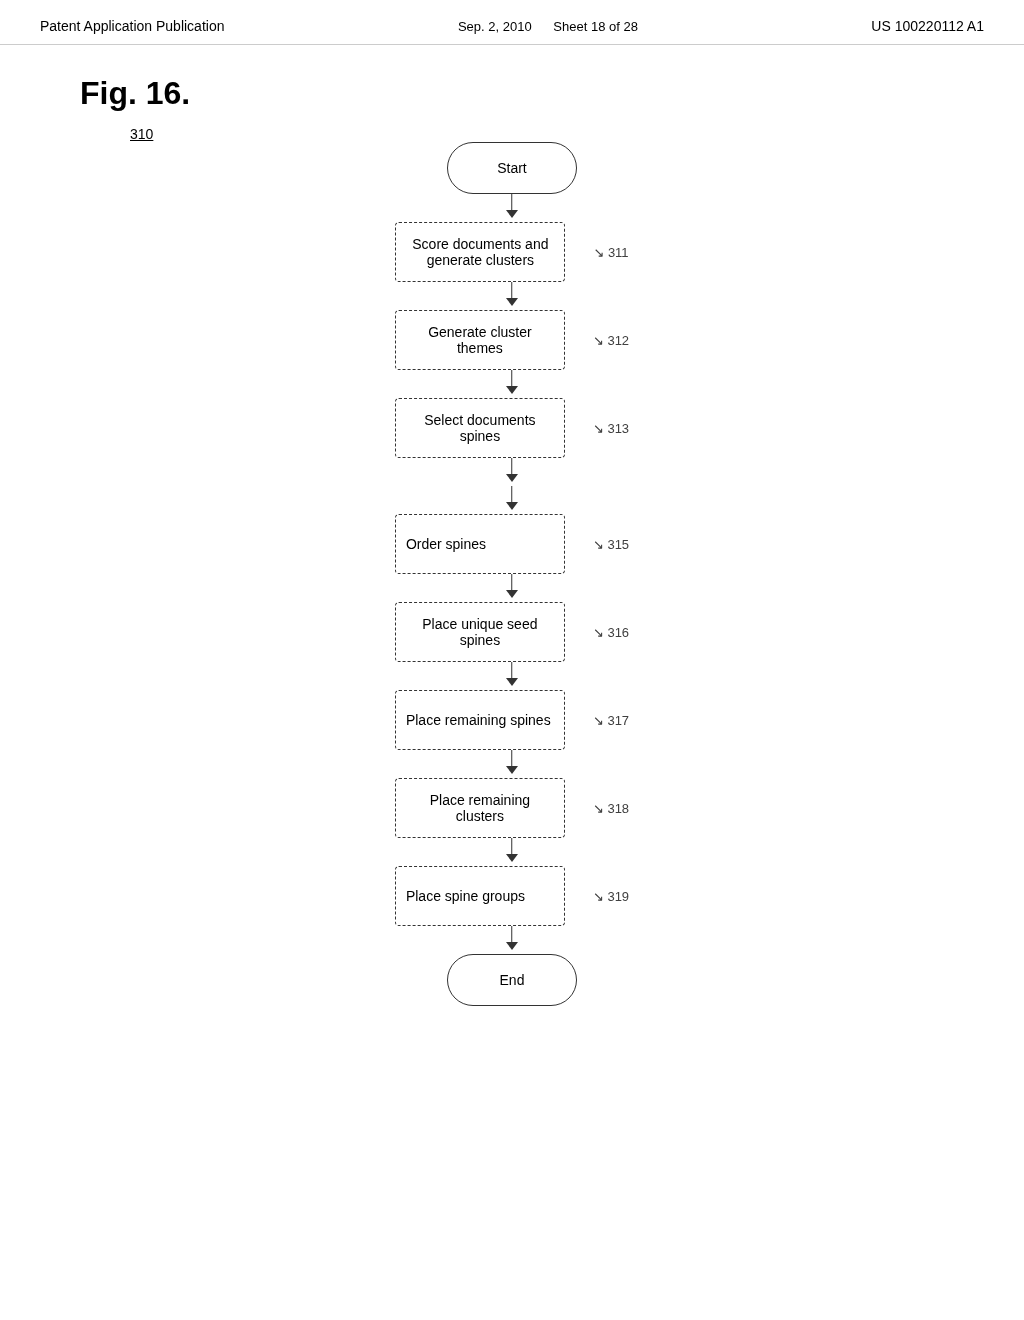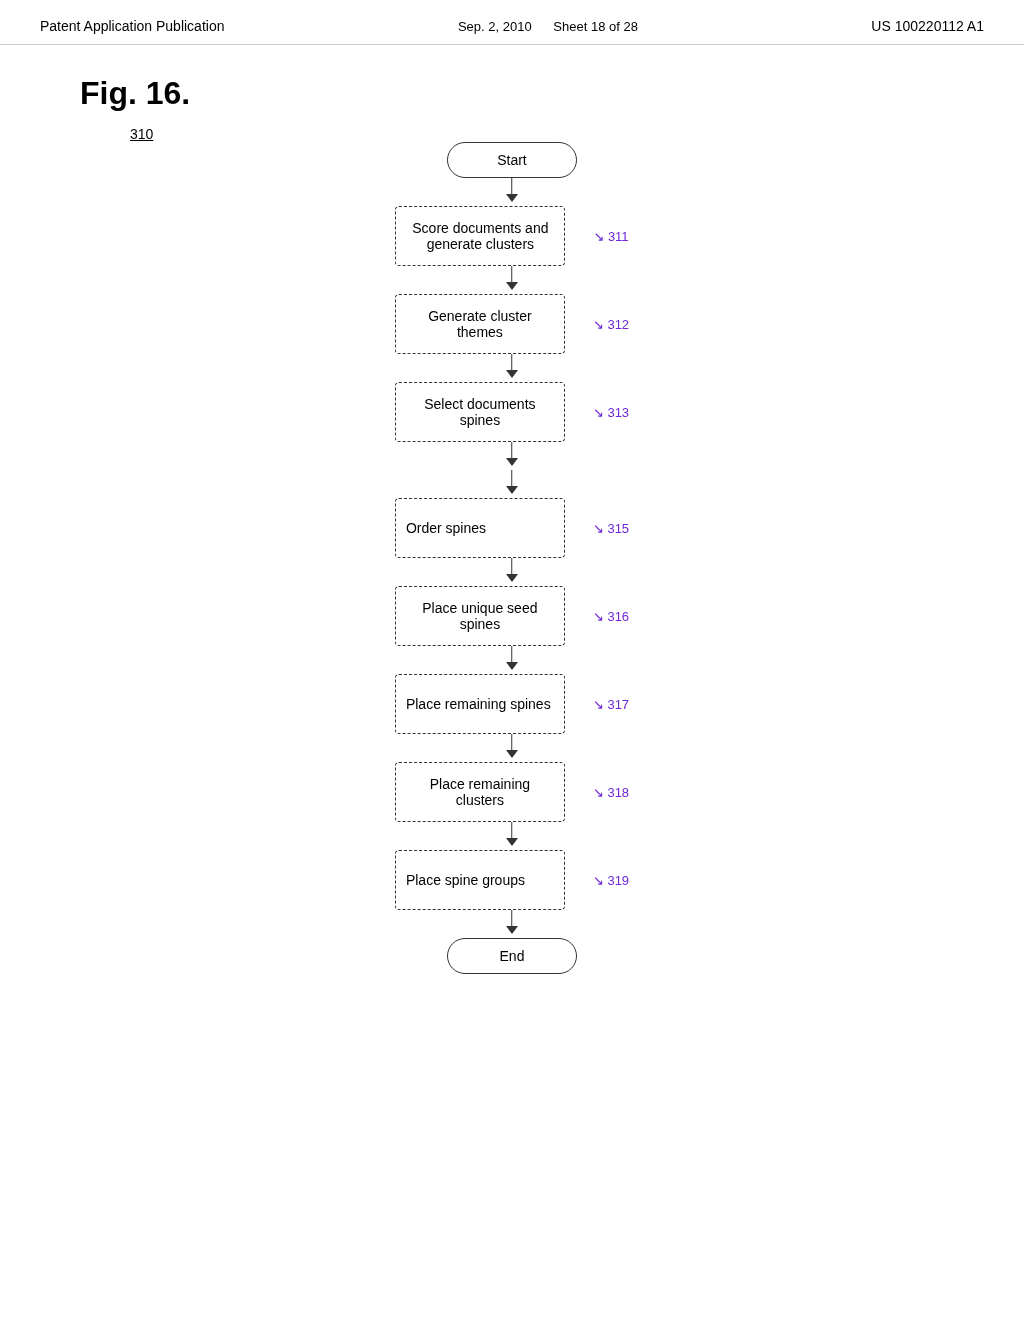--- a/index.html
+++ b/index.html
@@ -73,34 +73,34 @@
       font-size: 14px;
       padding: 8px 10px;
       background: #fff;
       border-radius: 4px;
     }
 
     .node-oval {
       border: 1.5px solid #333;
       border-radius: 50px;
       width: 130px;
-      height: 36px;
+      height: 52px;
       display: flex;
       align-items: center;
       justify-content: center;
       text-align: center;
       font-size: 14px;
       background: #fff;
     }
 
     .node-label {
       font-size: 13px;
       margin-left: 28px;
       white-space: nowrap;
-      color: #6d28d9;
+      color: #404040;
     }
 
     .arrow-down {
       display: flex;
       align-items: center;
       justify-content: center;
       height: 28px;
       position: relative;
     }
 

